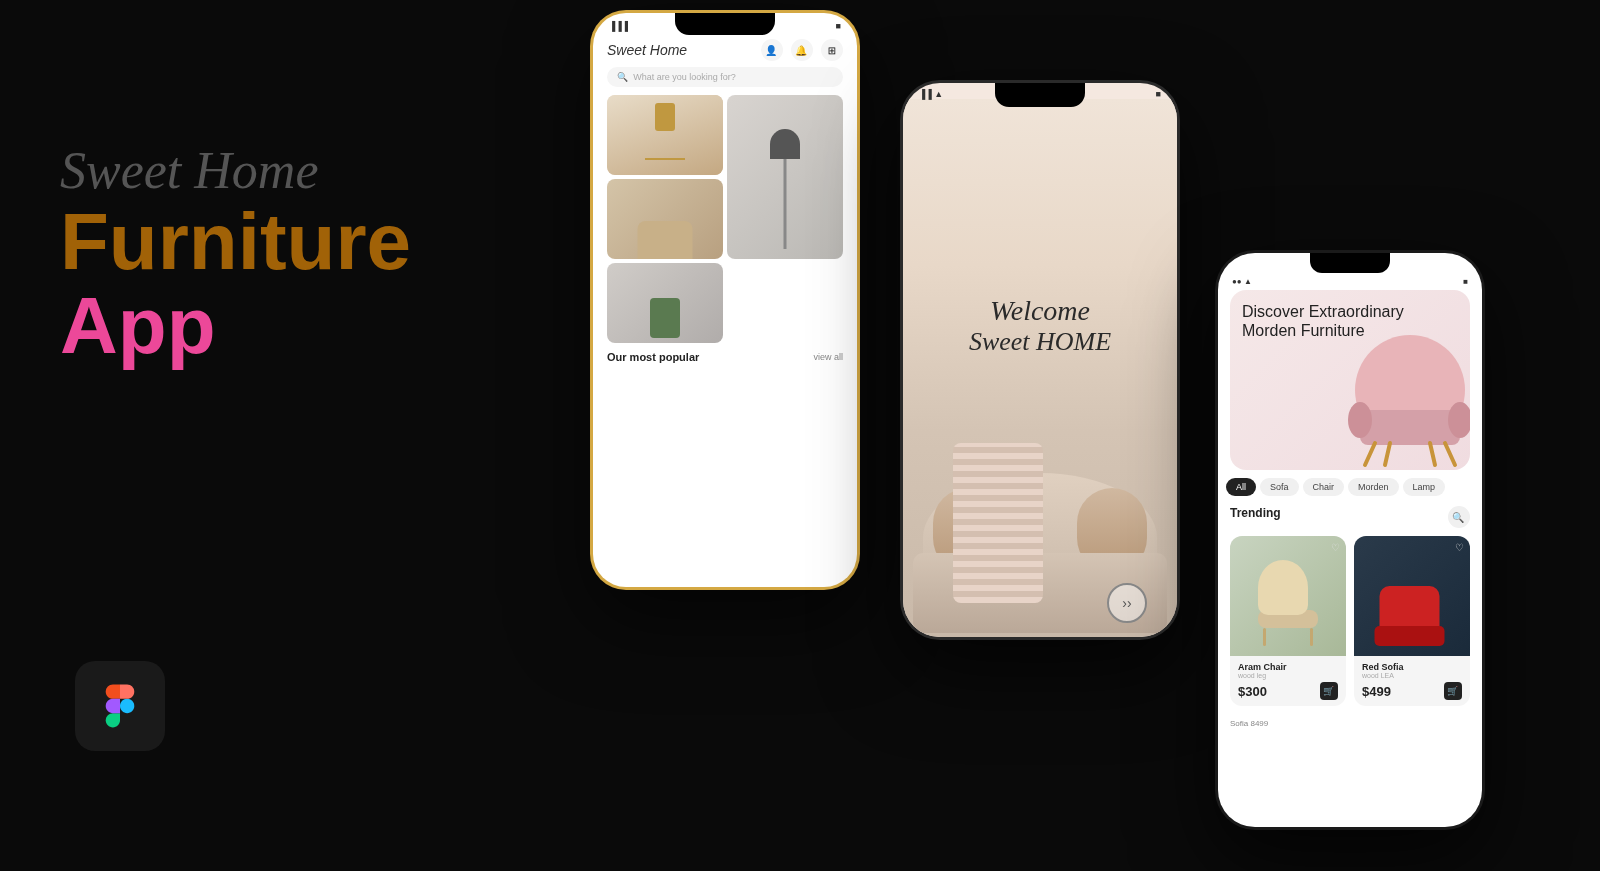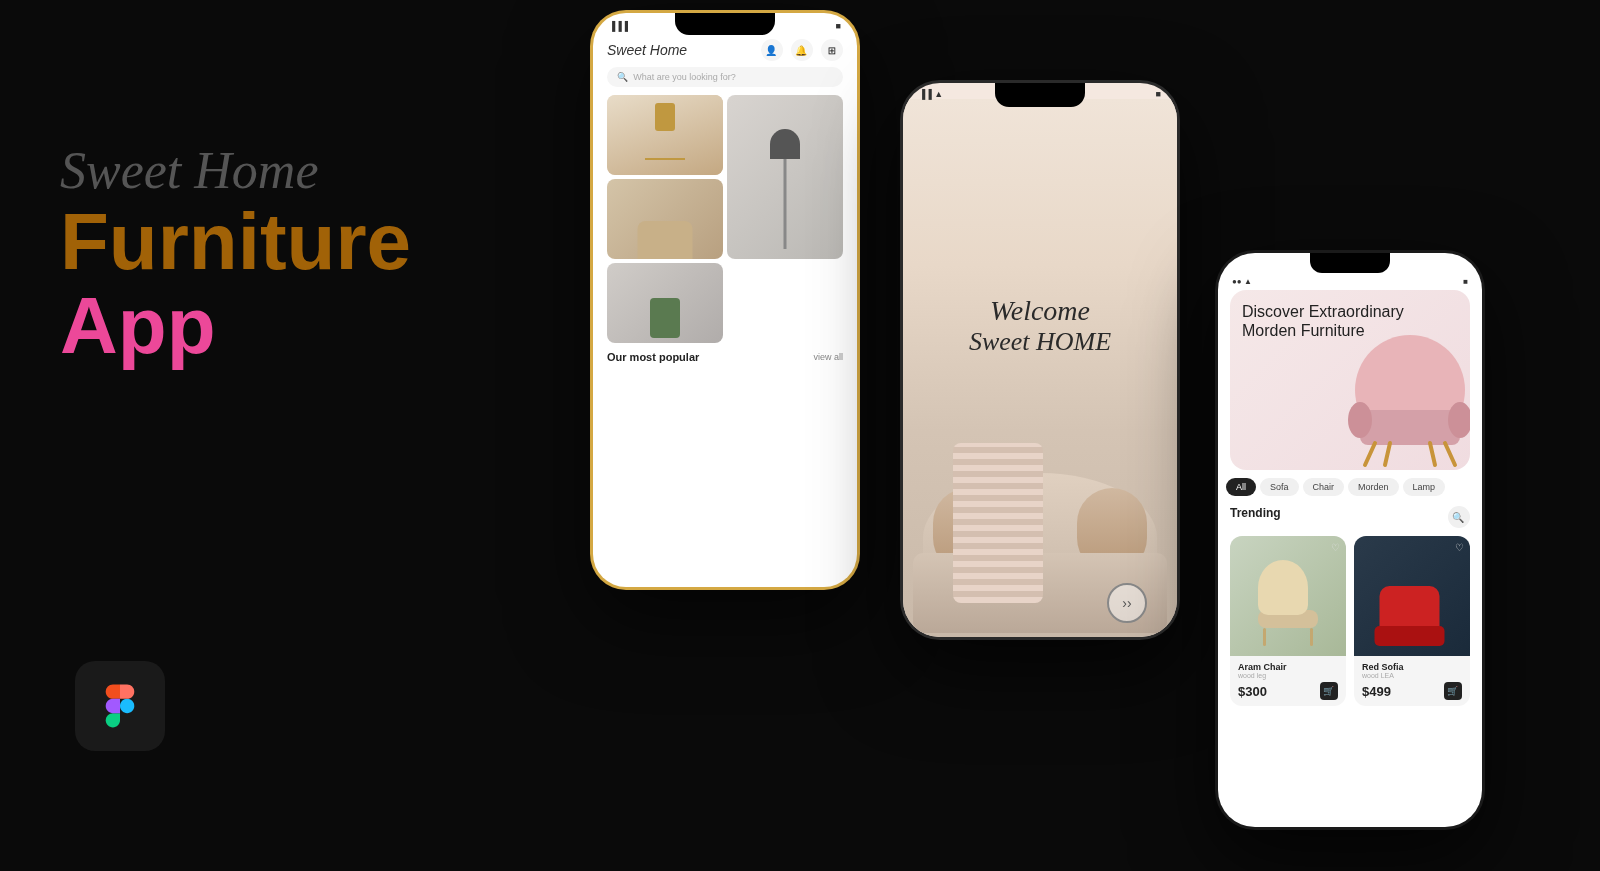--- a/index.html
+++ b/index.html
@@ -690,15 +690,18 @@
           <div class="trend-card-name">Red Sofia</div>
           <div class="trend-card-sub">wood LEA</div>
           <div class="trend-card-bottom">
             <span class="trend-card-price">$499</span>
             <div class="trend-card-cart">🛒</div>
           </div>
         </div>
       </div>
     </div>
 
+    <div style="padding: 6px 12px;">
+      <span style="font-size:8px;color:#888;">Sofia 8499</span>
+    </div>
 
   </div>
 </div>
 
 </body></html>

